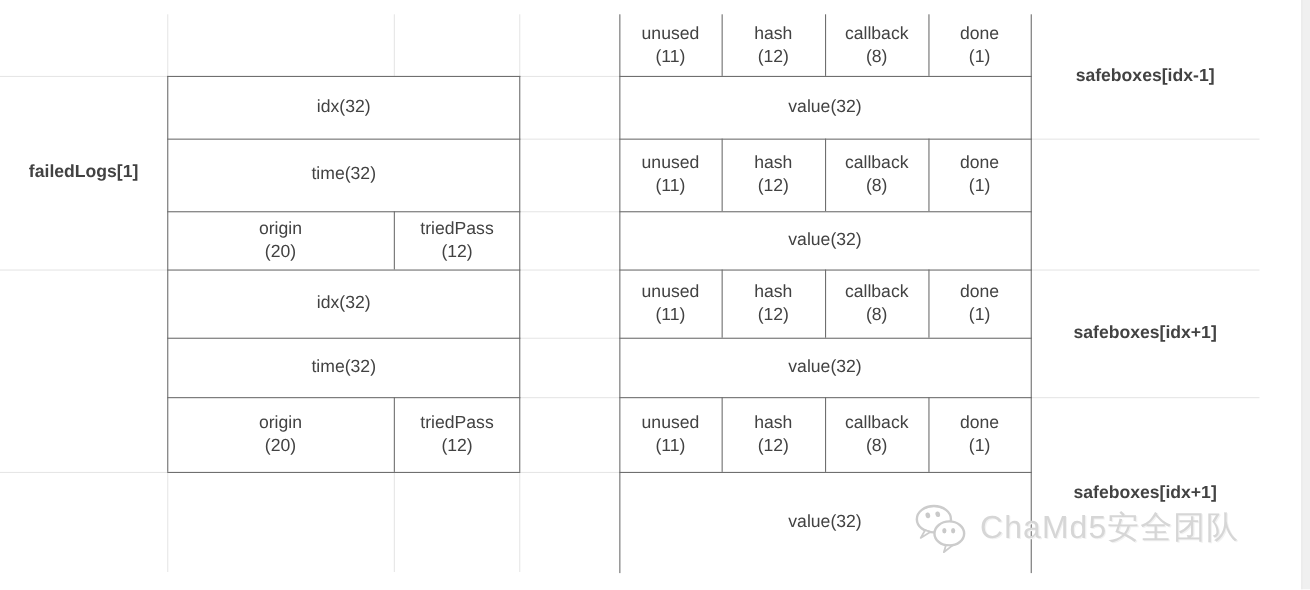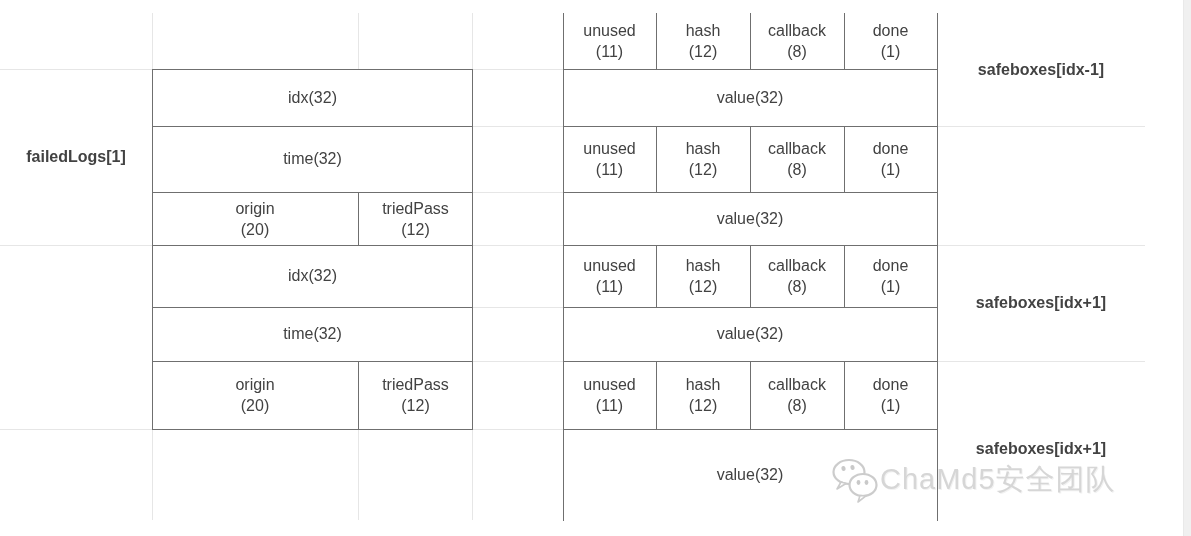--- a/index.html
+++ b/index.html
@@ -7,21 +7,21 @@
        font-family:"Liberation Sans","DejaVu Sans",sans-serif;}
   .canvas{position:absolute;left:0;top:0;width:1191px;height:536px;background:#ffffff;}
   .lf{position:absolute;background:#e6e6e6;}
   .ld{position:absolute;background:#6f6f6f;}
   .cell{position:absolute;display:flex;align-items:center;justify-content:center;
         font-size:16px;color:#424242;text-align:center;white-space:nowrap;}
   .cell.two{flex-direction:column;line-height:21px;}
   .label{position:absolute;display:flex;align-items:center;justify-content:center;
          font-size:16px;color:#424242;white-space:nowrap;font-weight:bold;}
   .watermark{position:absolute;left:830px;top:456px;height:48px;display:flex;
-             align-items:center;gap:0;}
+             align-items:center;gap:11px;}
   .watermark .wm-text{font-size:29px;color:#d6d6d6;letter-spacing:1px;
              text-shadow:1px 1px 0 #f2f2f2;}
   .edge-strip{position:absolute;left:1183px;top:0;width:8px;height:536px;background:#f0f0f0;border-left:1px solid #e9e9e9;}
 </style>
 </head>
 <body>
 
 <div class="canvas">
 
   <div class="lf" style="left:152px;top:13px;width:1px;height:56px"></div>

